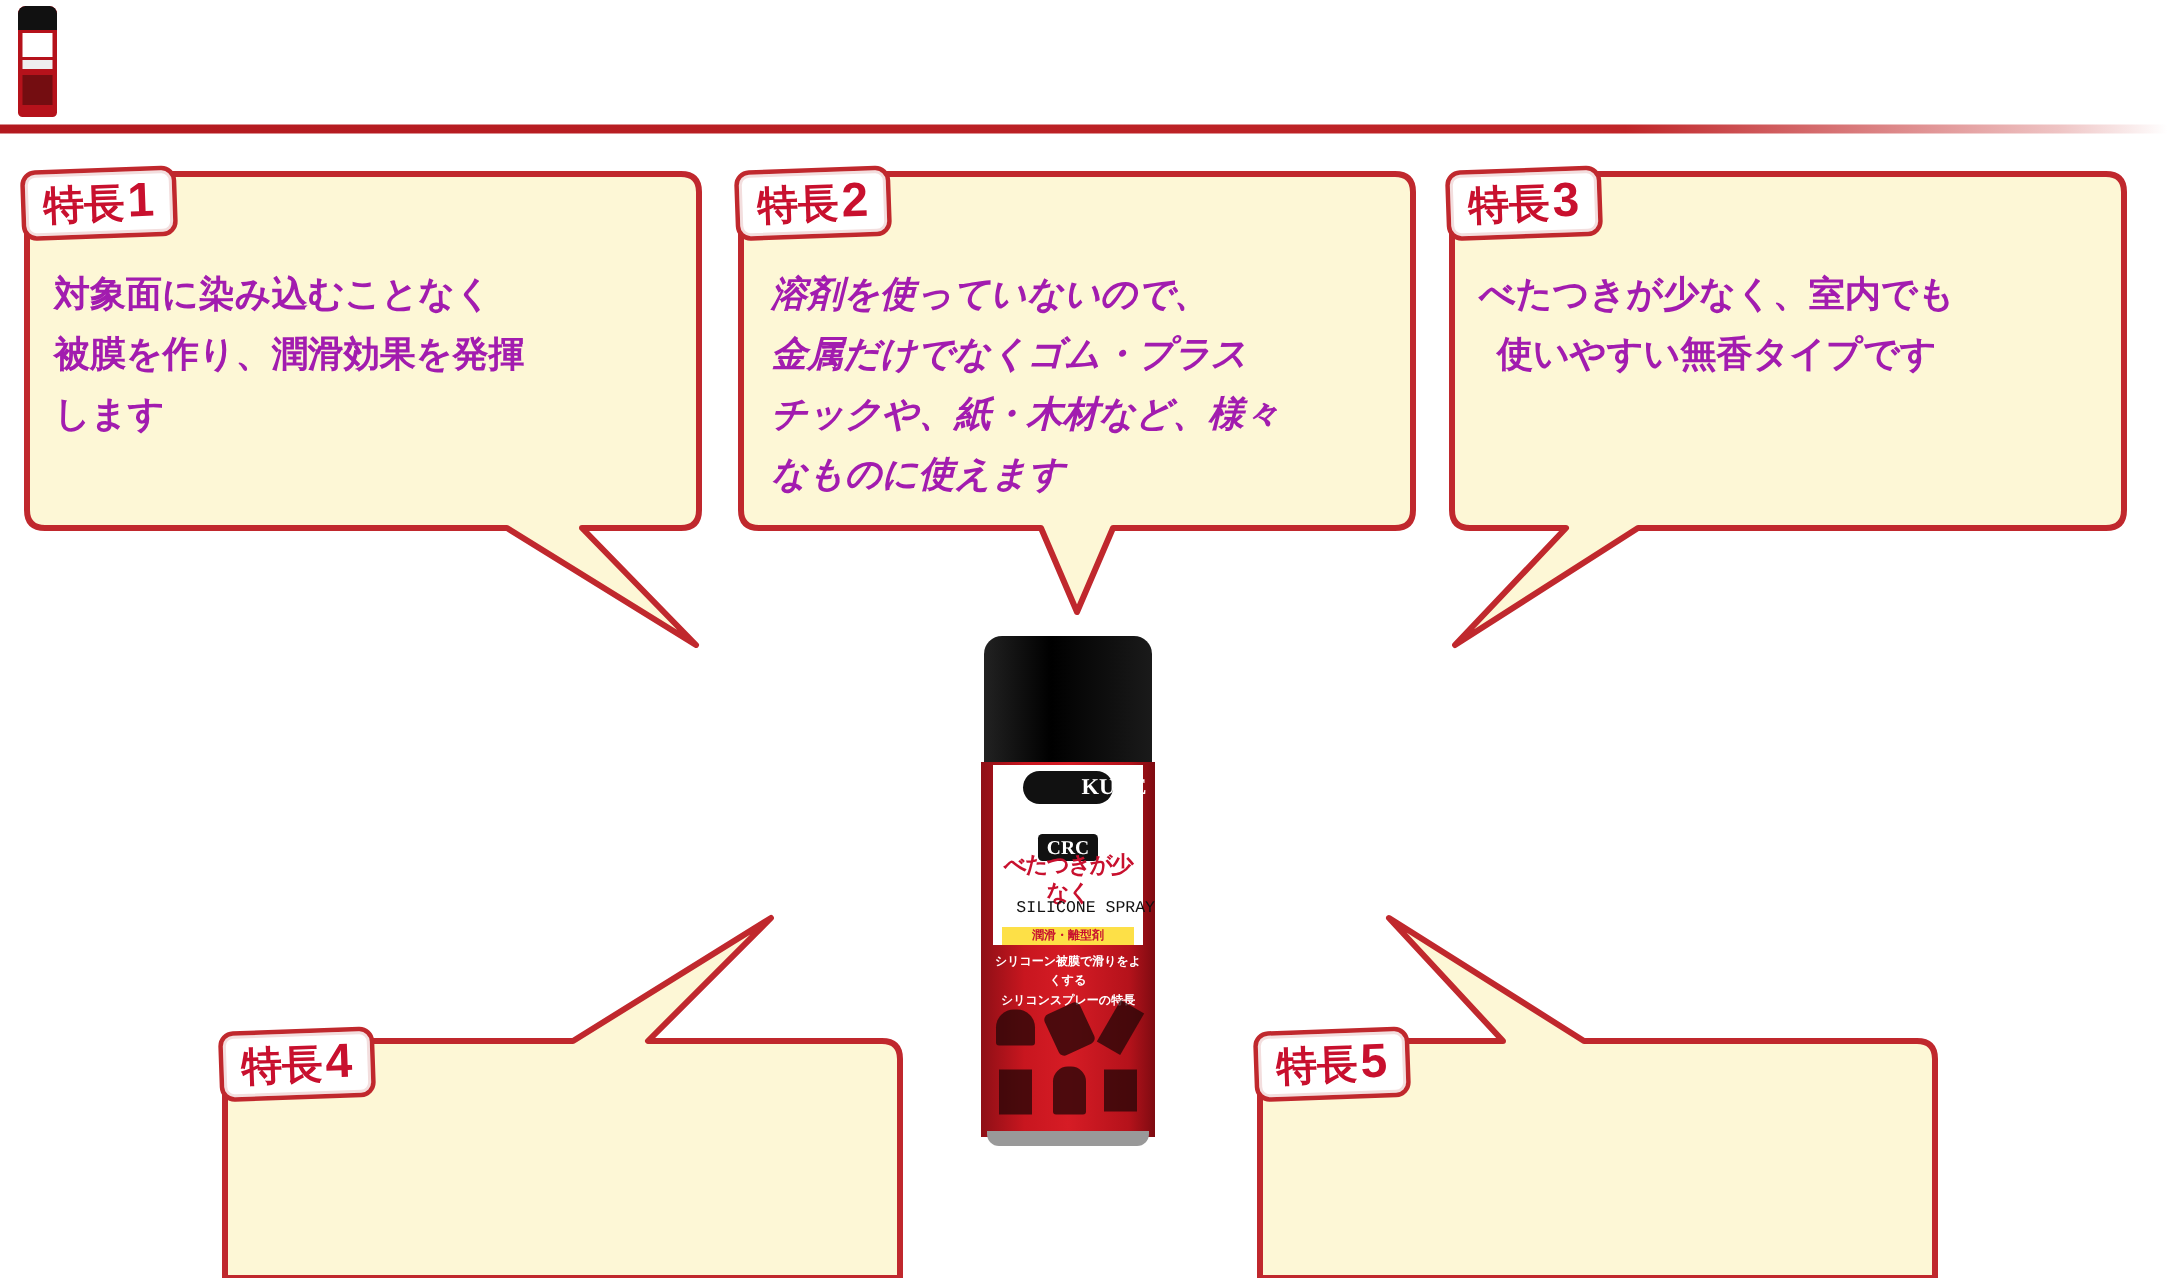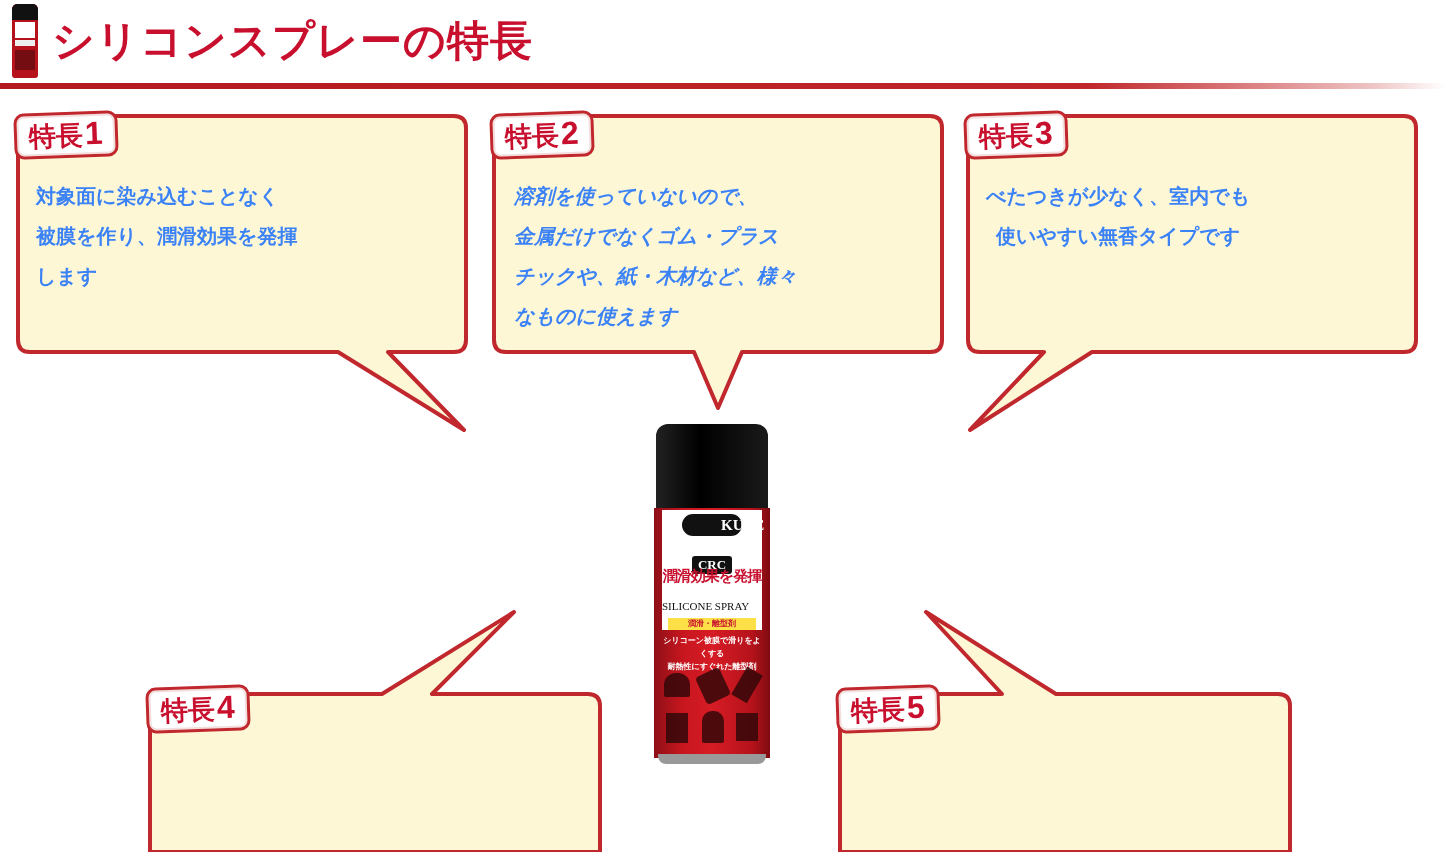--- a/index.html
+++ b/index.html
@@ -12,47 +12,46 @@
     .mini-can .lbl { margin: 2px 3px; height: 16px; background: #fff; }
     .mini-can .lbl2 { margin: 2px 3px; height: 6px; background: #eee; }
     .mini-can .dark { margin: 4px 3px; height: 20px; background: #4a0a0c; opacity: .6; }
     .page-title { position: absolute; left: 52px; top: 6px; font-size: 42px; font-weight: bold; color: #c8102e; letter-spacing: 1px; line-height: 70px; }
     .header-line { position: absolute; left: 0; top: 83px; width: 1445px; height: 6px; background: linear-gradient(to right, #b3191f 0%, #c02528 75%, rgba(200,60,60,0.3) 95%, rgba(255,255,255,0) 100%); }
 
     .bubble { position: absolute; }
     .bubble svg.frame { position: absolute; left: 0; top: 0; overflow: visible; }
     .tag { position: absolute; background: #fff; border: 3px solid #c0282d; border-radius: 10px; padding: 2px 12px 2px 12px; font-size: 27px; font-weight: bold; color: #c8102e; line-height: 34px; transform: rotate(-2deg); box-shadow: inset 0 0 0 2px #f3dede; white-space: nowrap; }
     .tag .num { font-family: "Liberation Sans", sans-serif; font-size: 32px; margin-left: 2px; }
-    .btext { position: absolute; font-size: 20px; font-weight: bold; color: #3b82f6; line-height: 40px; white-space: pre-line; }
+    .btext { position: absolute; font-size: 24px; font-weight: bold; color: #a21caf; line-height: 40px; white-space: pre-line; }
 
     .can { position: absolute; left: 654px; top: 424px; width: 116px; height: 340px; }
     .can .top { position: absolute; left: 2px; top: 0; width: 112px; height: 84px; background: linear-gradient(to right, #222 0%, #000 40%, #1a1a1a 100%); border-radius: 12px 12px 0 0; }
     .can .body { position: absolute; left: 0; top: 84px; width: 116px; height: 250px; background: linear-gradient(to right, #8e0f16 0%, #c8161f 25%, #d61c25 50%, #b5121b 85%, #7e0b11 100%); }
     .can .bottom { position: absolute; left: 4px; top: 330px; width: 108px; height: 10px; background: #999; border-radius: 0 0 8px 8px; }
     .can .white-panel { position: absolute; left: 8px; top: 86px; width: 100px; height: 120px; background: #fff; }
     .kure { position: absolute; left: 28px; top: 90px; width: 60px; height: 22px; background: #111; border-radius: 11px; color: #fff; font-family: "Liberation Serif", serif; font-weight: bold; font-size: 15px; text-align: center; line-height: 22px; padding-left: 39px; }
     .crc { position: absolute; left: 38px; top: 117px; width: 40px; height: 18px; background: #111; border-radius: 3px; color: #fff; font-family: "Liberation Serif", serif; font-weight: bold; font-size: 13px; text-align: center; line-height: 18px; margin-top: 15px; }
     .can-jp { position: absolute; left: 8px; top: 143px; width: 100px; font-size: 15px; font-weight: bold; color: #c8102e; text-align: center; letter-spacing: -1px; }
-    .can-en { position: absolute; left: 8px; top: 176px; width: 108px; font-family: Liberation Serif, serif; font-size: 11px; color: #111; text-align: left; }
+    .can-en { position: absolute; left: 8px; top: 176px; width: 108px; font-family: Liberation Mono, monospace; font-size: 11px; color: #111; text-align: right; }
     .can-sub { position: absolute; left: 14px; top: 194px; width: 88px; height: 12px; background: #fde047; font-size: 8px; color: #c8102e; text-align: center; line-height: 12px; font-weight: bold; }
     .can-desc { position: absolute; left: 6px; top: 210px; width: 104px; font-size: 8px; color: #fff; text-align: center; line-height: 13px; font-weight: bold; }
     .can-icons { position: absolute; left: 8px; top: 245px; width: 100px; height: 80px; }
     .can-icons span { position: absolute; background: #2a0608; opacity: .8; }
   </style>
 </head>
 <body>
 
 <div class="header">
   <div class="mini-can">
     <div class="cap"></div>
       <div class="lbl"></div>
       <div class="lbl2"></div>
       <div class="dark"></div>
   </div>
-  <div class="page-title">シリコンスプレーの特長</div>
   <div class="header-line"></div>
 </div>
 
 <div class="bubble" style="left:0;top:100px;width:480px;height:340px;">
   <svg class="frame" width="480" height="340">
     <path d="M26,16 H454 Q466,16 466,28 V240 Q466,252 454,252 H388 L464,330 L338,252 H30 Q18,252 18,240 V28 Q18,16 26,16 Z" fill="#fdf7d6" stroke="#c0282d" stroke-width="4" stroke-linejoin="round"></path>
   </svg>
   <div class="tag" style="left:14px;top:12px;">
     <span>特長</span><span class="num">1</span>
   </div>
@@ -84,25 +83,25 @@
   <div class="btext" style="left:36px;top:76px;text-align:center;">べたつきが少なく、室内でも
 使いやすい無香タイプです</div>
 </div>
 
 <div class="can">
   <div class="top"></div>
   <div class="body"></div>
   <div class="white-panel"></div>
   <div class="kure">KURE</div>
   <div class="crc">CRC</div>
-  <div class="can-jp">潤滑効果を発揮</div>
+  <div class="can-jp">べたつきが少なく</div>
   <div class="can-en">SILICONE SPRAY</div>
   <div class="can-sub">潤滑・離型剤</div>
   <div class="can-desc" style="white-space:pre-line;">シリコーン被膜で滑りをよくする
-耐熱性にすぐれた離型剤</div>
+シリコンスプレーの特長</div>
   <div class="can-icons">
     <span style="left:2px;top:4px;width:26px;height:24px;border-radius:12px 12px 2px 2px;"></span>
     <span style="left:38px;top:2px;width:26px;height:30px;transform:rotate(-25deg);border-radius:4px;"></span>
     <span style="left:76px;top:0px;width:18px;height:32px;transform:rotate(30deg);"></span>
     <span style="left:4px;top:44px;width:22px;height:30px;"></span>
     <span style="left:40px;top:42px;width:22px;height:32px;border-radius:10px 10px 2px 2px;"></span>
     <span style="left:74px;top:44px;width:22px;height:28px;"></span>
   </div>
   <div class="bottom"></div>
 </div>

